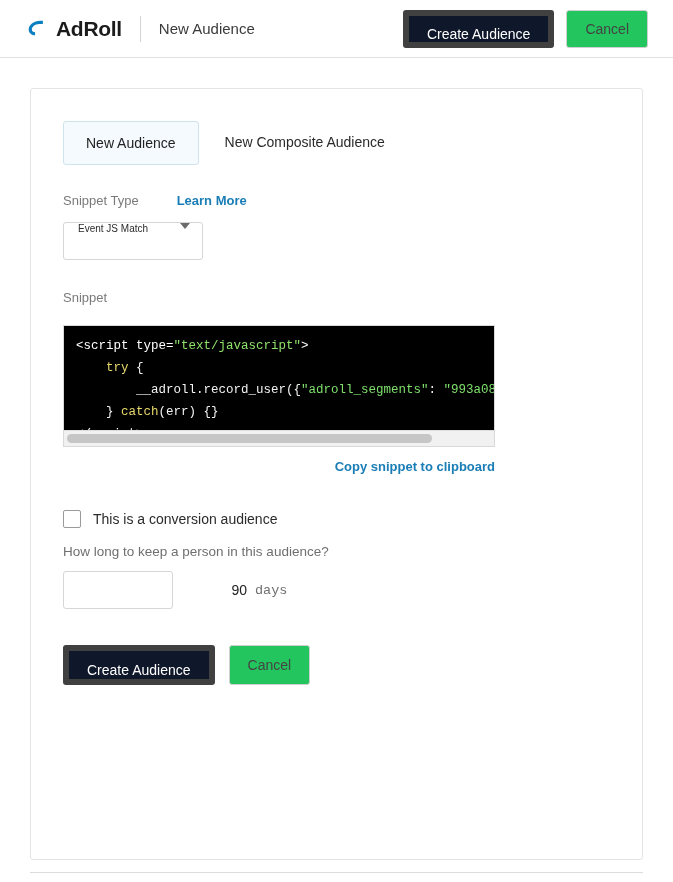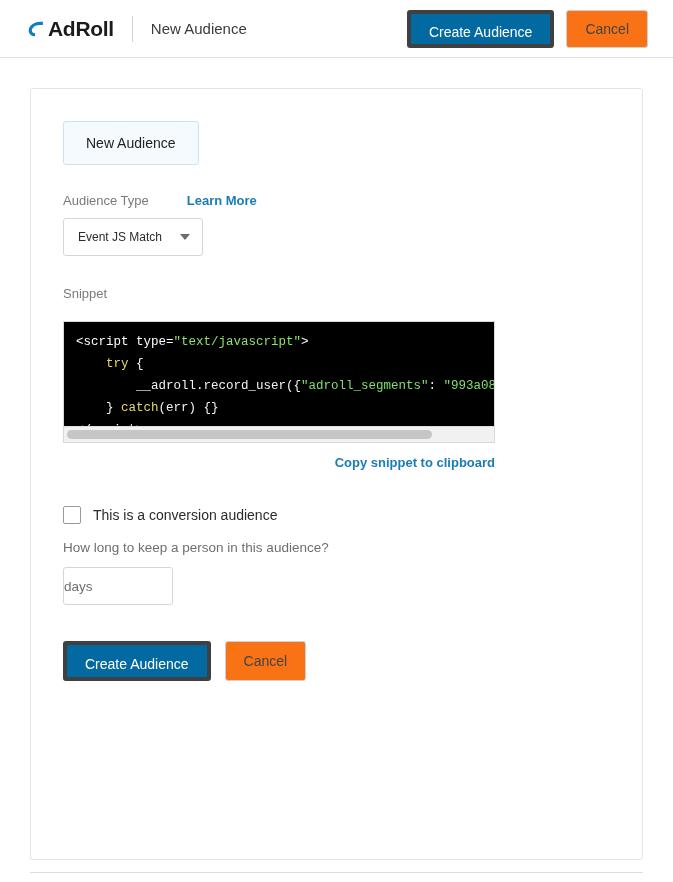--- a/index.html
+++ b/index.html
@@ -16,22 +16,21 @@
   .topbar {
     height: 58px;
     display: flex;
     align-items: center;
     padding: 0 25px 0 25px;
     border-bottom: 1px solid #e2e2e2;
     background: #fff;
   }
   .brand {
     display: flex;
-    align-items: center;
-    gap: 1px;
+    gap: 9px;
   }
   .brand-mark {
     width: 22px; height: 22px;
     color: #0b7fc0;
     display: block;
   }
   .brand-name {
     font-size: 21px;
     font-weight: bold;
     letter-spacing: -0.3px;
@@ -61,26 +60,26 @@
     border-radius: 3px;
     padding: 0 18px;
     height: 38px;
     line-height: 36px;
     cursor: pointer;
     white-space: nowrap;
     display: inline-block;
     text-align: center;
   }
   .btn-primary {
-    background: #0369a1;
-    border: 4px solid #404040;
+    background: #0f172a;
+    border: 6px solid #404040;
     color: #fff;
   }
   .btn-secondary {
-    background: #f97316;
+    background: #22c55e;
     border: 1px solid #cfcfcf;
     color: #444;
   }
 
   
   .page-body {
     padding: 30px 30px 0 30px;
     height: calc(882px - 58px);
     background: #fff;
   }
@@ -129,28 +128,28 @@
     font-size: 13px;
     font-weight: bold;
     cursor: pointer;
     text-decoration: none;
     padding-left: 24px;
   }
   .label-row { display: flex; align-items: baseline; gap: 14px; }
 
   .select {
     display: inline-flex;
-    align-items: center;
+    align-items: flex-start;
     justify-content: space-between;
     gap: 16px;
     border: 1px solid #d6d6d6;
     border-radius: 3px;
     height: 38px;
     padding: 0 12px 0 14px;
-    font-size: 12px;
+    font-size: 10px;
     color: #2b2b2b;
     background: #fff;
     cursor: pointer;
     min-width: 140px;
   }
   .caret {
     width: 0; height: 0;
     border-left: 5px solid transparent;
     border-right: 5px solid transparent;
     border-top: 6px solid #6b6b6b;
@@ -249,20 +248,21 @@
     padding-right: 8px;
     border: none;
     outline: none;
     font-family: "Liberation Sans", sans-serif;
     background: transparent;
   }
   .days-unit {
     font-size: 13.5px;
     color: #6f6f6f;
     padding-right: 12px;
+    font-family: Liberation Mono, monospace;
   }
 
   .footer-actions {
     display: flex;
     gap: 14px;
     margin-top: 36px;
   }
   .btn-wide { min-width: 136px; height: 40px; line-height: 38px; }
   .btn-cancel-wide { min-width: 78px; height: 40px; line-height: 38px; }
 
@@ -289,25 +289,26 @@
     <div class="btn btn-primary">Create Audience</div>
     <div class="btn btn-secondary">Cancel</div>
   </div>
 </div>
 
 <div class="page-body">
   <div class="card">
 
     <div class="tabs">
       <div class="tab active">New Audience</div>
+      <div class="tab inactive">New Composite Audience</div>
     </div>
 
     <div class="field-block">
       <div class="label-row">
-        <span class="field-label">Audience Type</span>
+        <span class="field-label">Snippet Type</span>
         <span class="link">Learn More</span>
       </div>
       <div class="select">
         <span>Event JS Match</span>
         <span class="caret"></span>
       </div>
     </div>
 
 
     <div class="field-block">
@@ -327,20 +328,21 @@
       </div>
     </div>
 
     <div class="check-row">
       <div class="checkbox"></div>
       <span class="check-label">This is a conversion audience</span>
     </div>
 
     <div class="question">How long to keep a person in this audience?</div>
     <div class="days-input">
+      <input class="days-value" type="text" value="90" style="">
       <span class="days-unit">days</span>
     </div>
 
     <div class="footer-actions">
       <div class="btn btn-primary btn-wide">Create Audience</div>
       <div class="btn btn-secondary btn-cancel-wide">Cancel</div>
     </div>
 
   </div>
   <div class="bottom-rule"></div>

